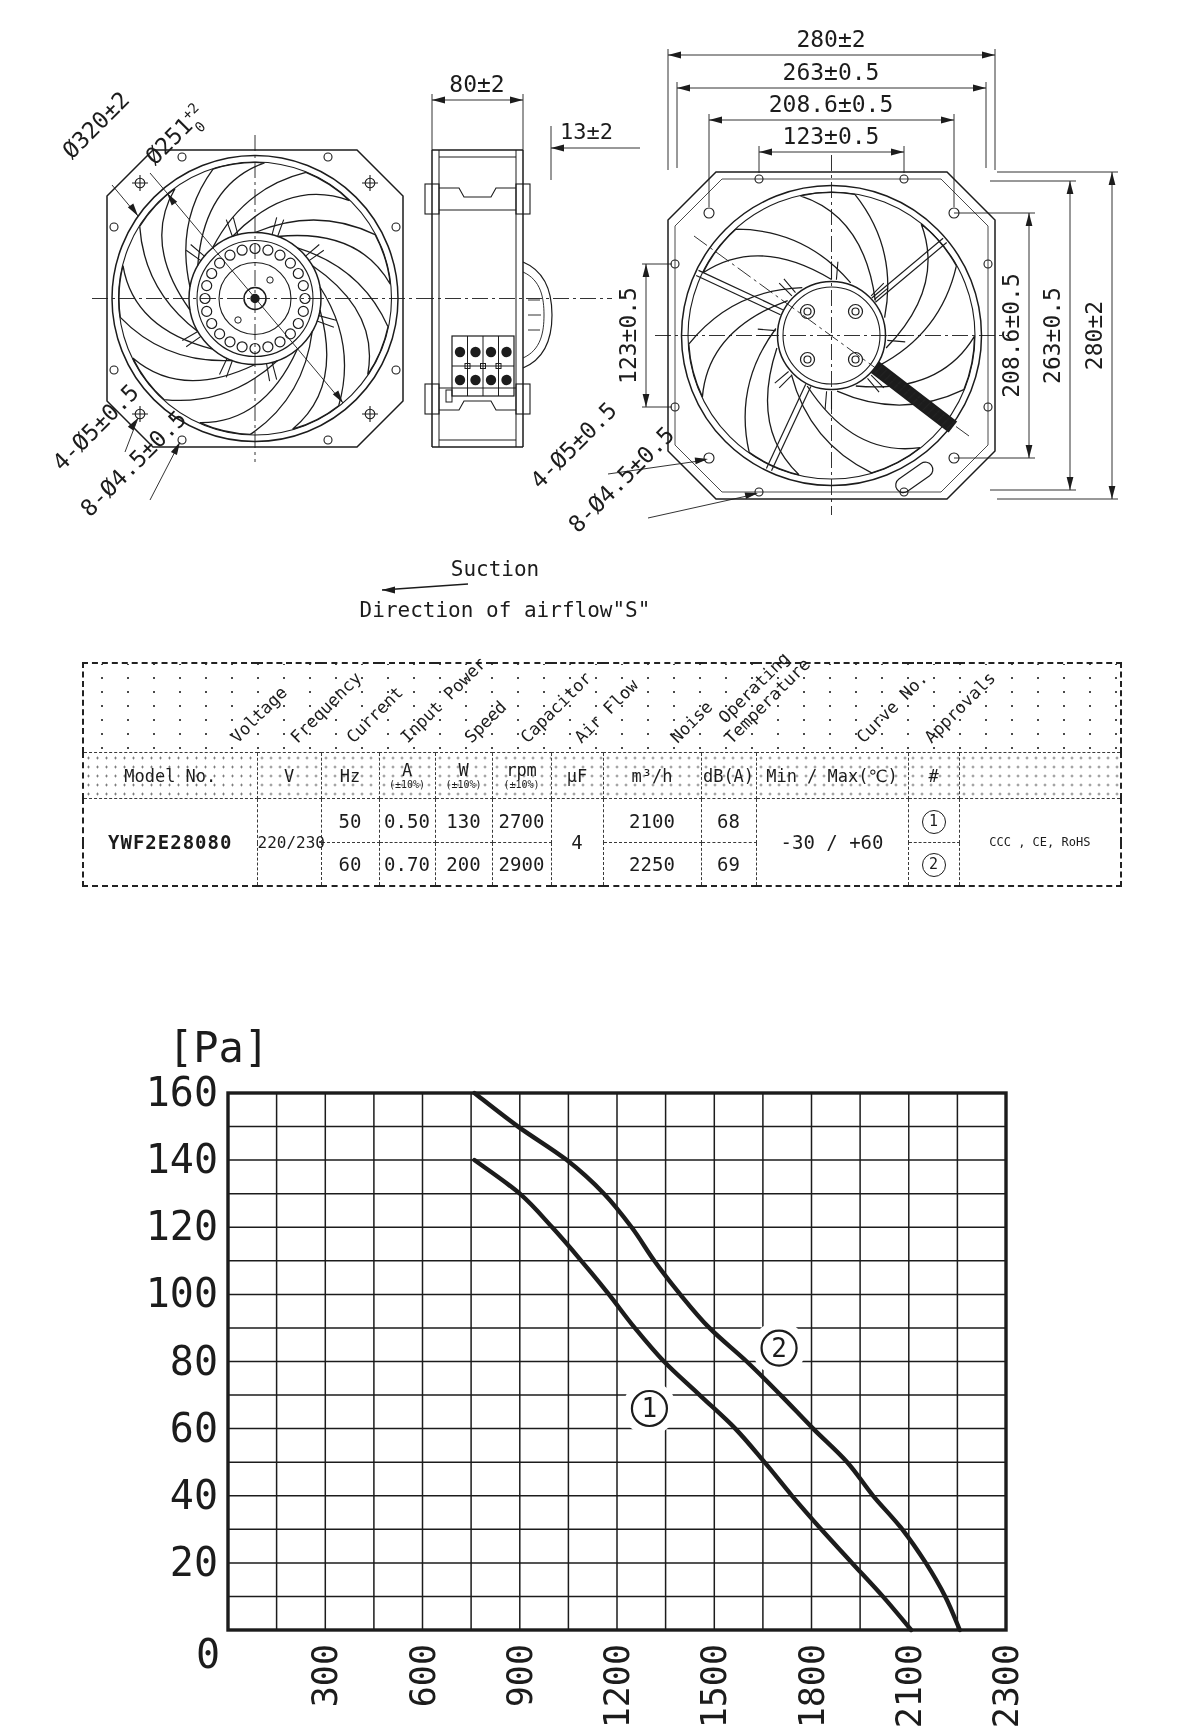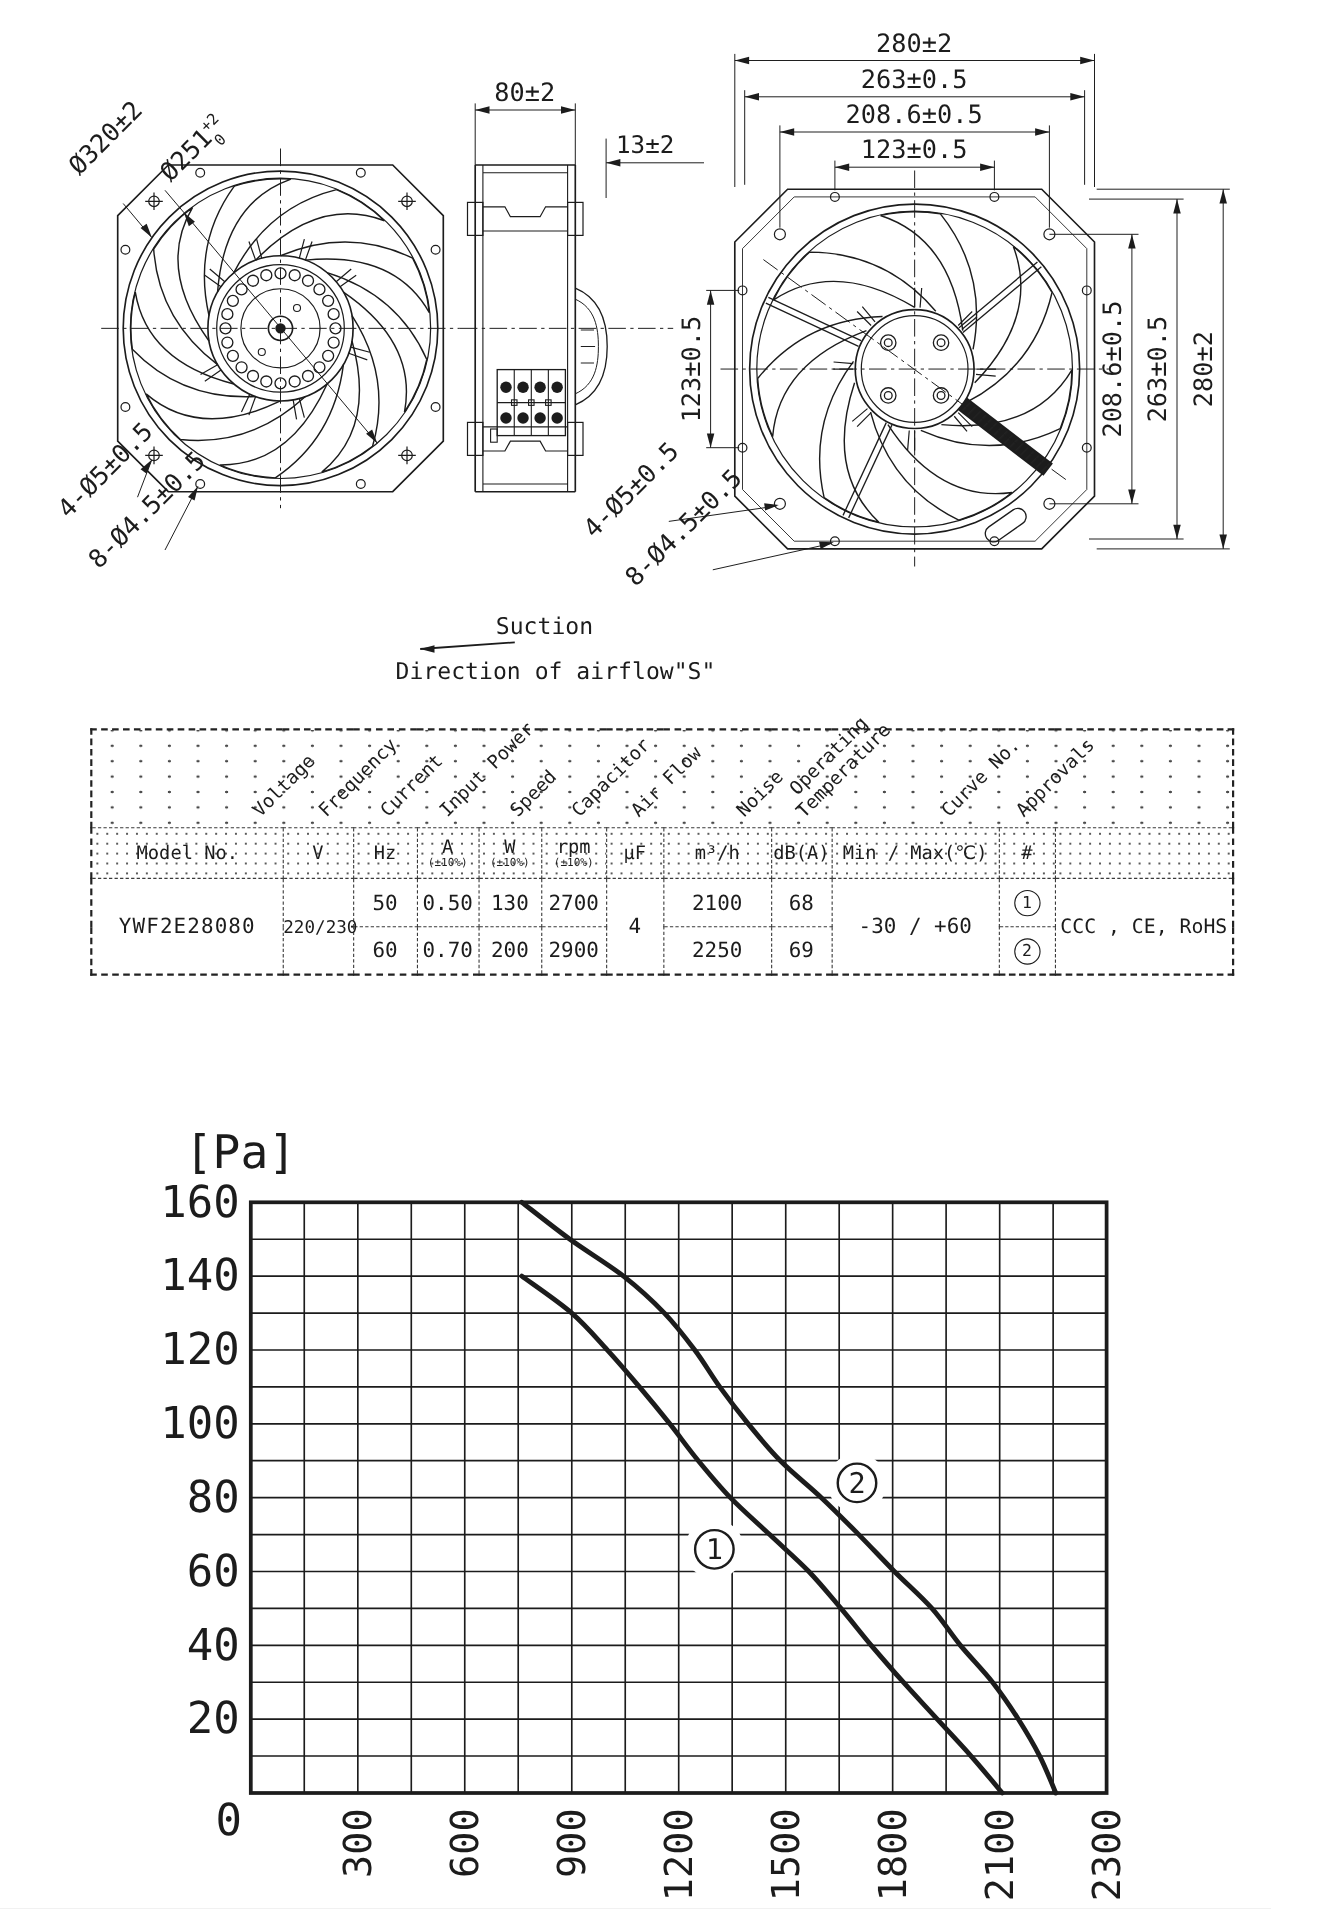--- a/index.html
+++ b/index.html
@@ -17,21 +17,21 @@
                 text-align:center;vertical-align:middle;padding:0;overflow:visible;}
   tr.band td{height:88px;border-bottom:1.6px dashed #3a3a3a;position:relative;
     background-image:radial-gradient(circle,#4a4a4a 1.1px,transparent 1.4px);
     background-size:26px 14px;background-position:5px 7px;}
   tr.units td{height:45px;font-size:17px;border-bottom:1.6px dashed #3a3a3a;
     background-image:radial-gradient(circle,#5a5a5a 0.9px,transparent 1.15px);
     background-size:9px 9px;margin-top:12px;}
   tr.r1 td{height:43px;font-size:19px;margin-left:28px;}
   tr.r2 td{height:42px;font-size:19px;}
   tr.r1 td.split{border-bottom:1.4px dashed #3a3a3a;}
-  td.model-cell{font-size:20px;letter-spacing:1px;}
+  td.model-cell{font-size:20px;letter-spacing:1px;font-weight:bold;}
   .tol{font-size:10px;line-height:1;}
   .unit-big{font-size:17px;line-height:1.15;}
   .diag{position:absolute;bottom:5px;font-size:17px;white-space:pre;line-height:1.1;
         transform:rotate(-45deg);transform-origin:left bottom;}
   .circ{display:inline-block;width:22px;height:22px;line-height:21px;border:1.6px solid #1c1c1c;
         border-radius:50%;font-size:15px;text-align:center;}
 </style>
 </head>
 <body>
 
@@ -352,21 +352,21 @@
     <td rowspan="2" style="font-size:16px">220/230</td>
     <td class="split">50</td>
     <td class="split">0.50</td>
     <td class="split">130</td>
     <td class="split">2700</td>
     <td rowspan="2">4</td>
     <td class="split">2100</td>
     <td class="split">68</td>
     <td rowspan="2">-30 / +60</td>
     <td class="split"><span class="circ">1</span></td>
-    <td rowspan="2" style="font-size:18px">CCC , CE, RoHS</td>
+    <td rowspan="2" style="font-size:12px">CCC , CE, RoHS</td>
   </tr>
   <tr class="r2">
     <td>60</td>
     <td>0.70</td>
     <td>200</td>
     <td>2900</td>
     <td>2250</td>
     <td>69</td>
     <td><span class="circ">2</span></td>
   </tr>

